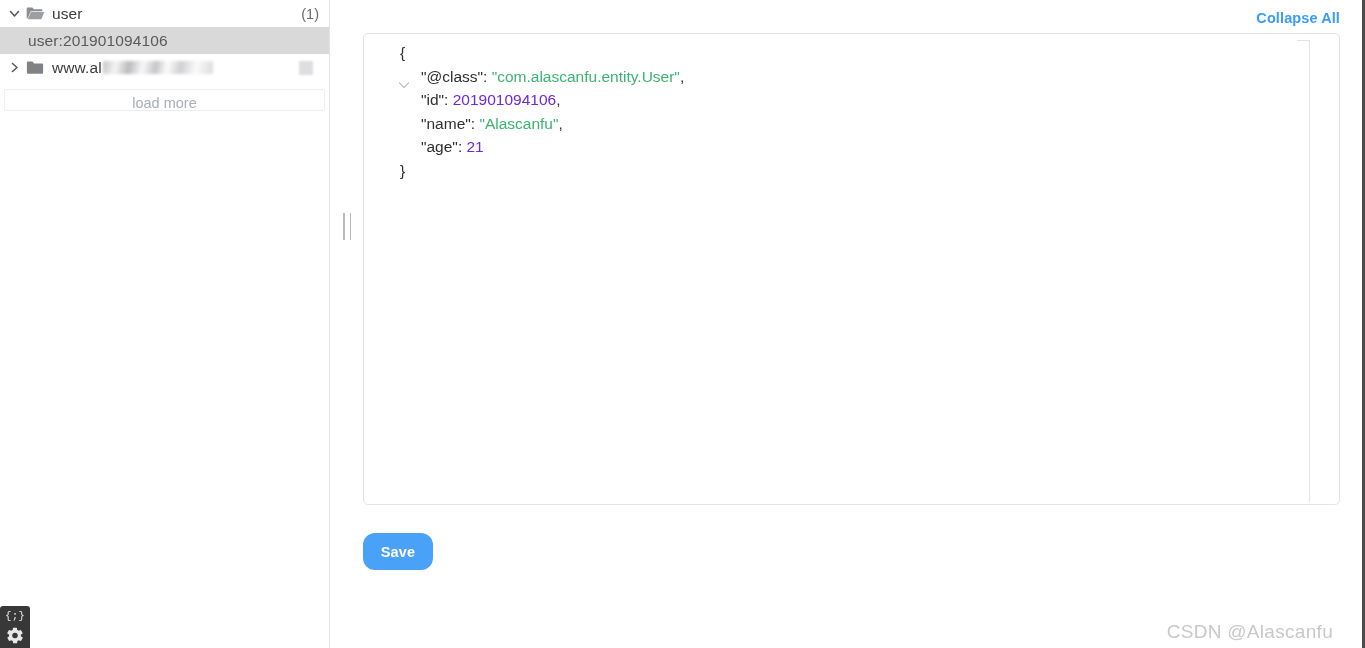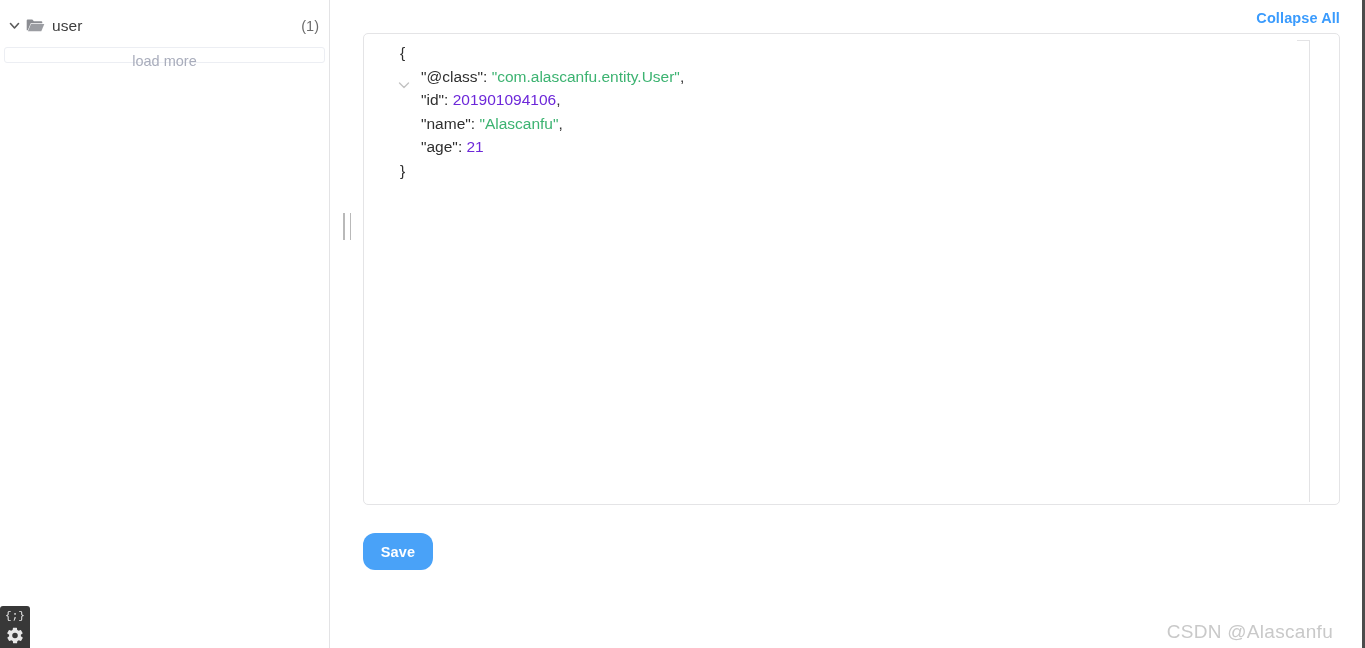--- a/index.html
+++ b/index.html
@@ -36,21 +36,21 @@
     position: absolute;
     left: 0;
     top: 0;
     width: 330px;
     height: 648px;
     background: #ffffff;
     border-right: 1px solid #e3e3e5;
     box-sizing: border-box;
   }
   .tree {
-    padding-top: 12px;
+    padding-top: 0;
   }
   .tree-row {
     display: flex;
     align-items: center;
     height: 27px;
     font-size: 15.5px;
     color: #3b3b3b;
     padding-left: 6px;
     box-sizing: border-box;
     position: relative;
@@ -116,21 +116,21 @@
     width: 14px;
     height: 14px;
     opacity: .32;
     filter: blur(1.1px);
     background: #9a9aa0;
     border-radius: 1px;
   }
 
   .load-more {
     margin: 8px 4px 0 4px;
-    height: 16px;
+    height: 22px;
     line-height: 26px;
     text-align: center;
     border: 1px solid #eceef3;
     border-radius: 3px;
     color: #a9adbc;
     font-size: 14.5px;
     background: #fff;
     cursor: pointer;
     box-sizing: border-box;
   }
@@ -312,20 +312,38 @@
           </span>
           <span class="folder-icon">
             <svg width="19" height="15" viewBox="0 0 19 15">
               <path d="M0.7 2.4a1 1 0 0 1 1-1h4.6l1.6 1.8h7.4a1 1 0 0 1 1 1v1.1H4.7L1.8 12.2 0.7 12.2z" fill="#8b8d92"></path>
               <path d="M4.9 6.1h13.4l-3 7.2H1.9z" fill="#9b9da2"></path>
             </svg>
           </span>
           <span class="tree-label">user</span>
           <span class="tree-count">(1)</span>
         </div>
+        <div class="tree-row depth1 selected">
+          <span class="tree-label muted">user:201901094106</span>
+        </div>
+        <div class="tree-row">
+          <span class="twisty">
+            <svg width="13" height="13" viewBox="0 0 13 13" fill="none" stroke="currentColor" stroke-width="1.6" stroke-linecap="round" stroke-linejoin="round">
+              <polyline points="4.5,2.5 9,6.5 4.5,10.5"></polyline>
+            </svg>
+          </span>
+          <span class="folder-icon">
+            <svg width="19" height="15" viewBox="0 0 19 15">
+              <path d="M0.9 2.6a1 1 0 0 1 1-1h4.5l1.7 1.9h8a1 1 0 0 1 1 1v8.2a1 1 0 0 1-1 1H1.9a1 1 0 0 1-1-1z" fill="#7f8186"></path>
+            </svg>
+          </span>
+          <span class="tree-label">www.al</span>
+          <span class="redacted"></span>
+          <span class="row-right-icon"></span>
+        </div>
       </div>
     <div class="load-more" id="load-more">load more</div>
   </div>
 
   <div id="splitter">
     <div class="splitter-grip">
       <i></i>
       <i></i>
     </div>
   </div>

